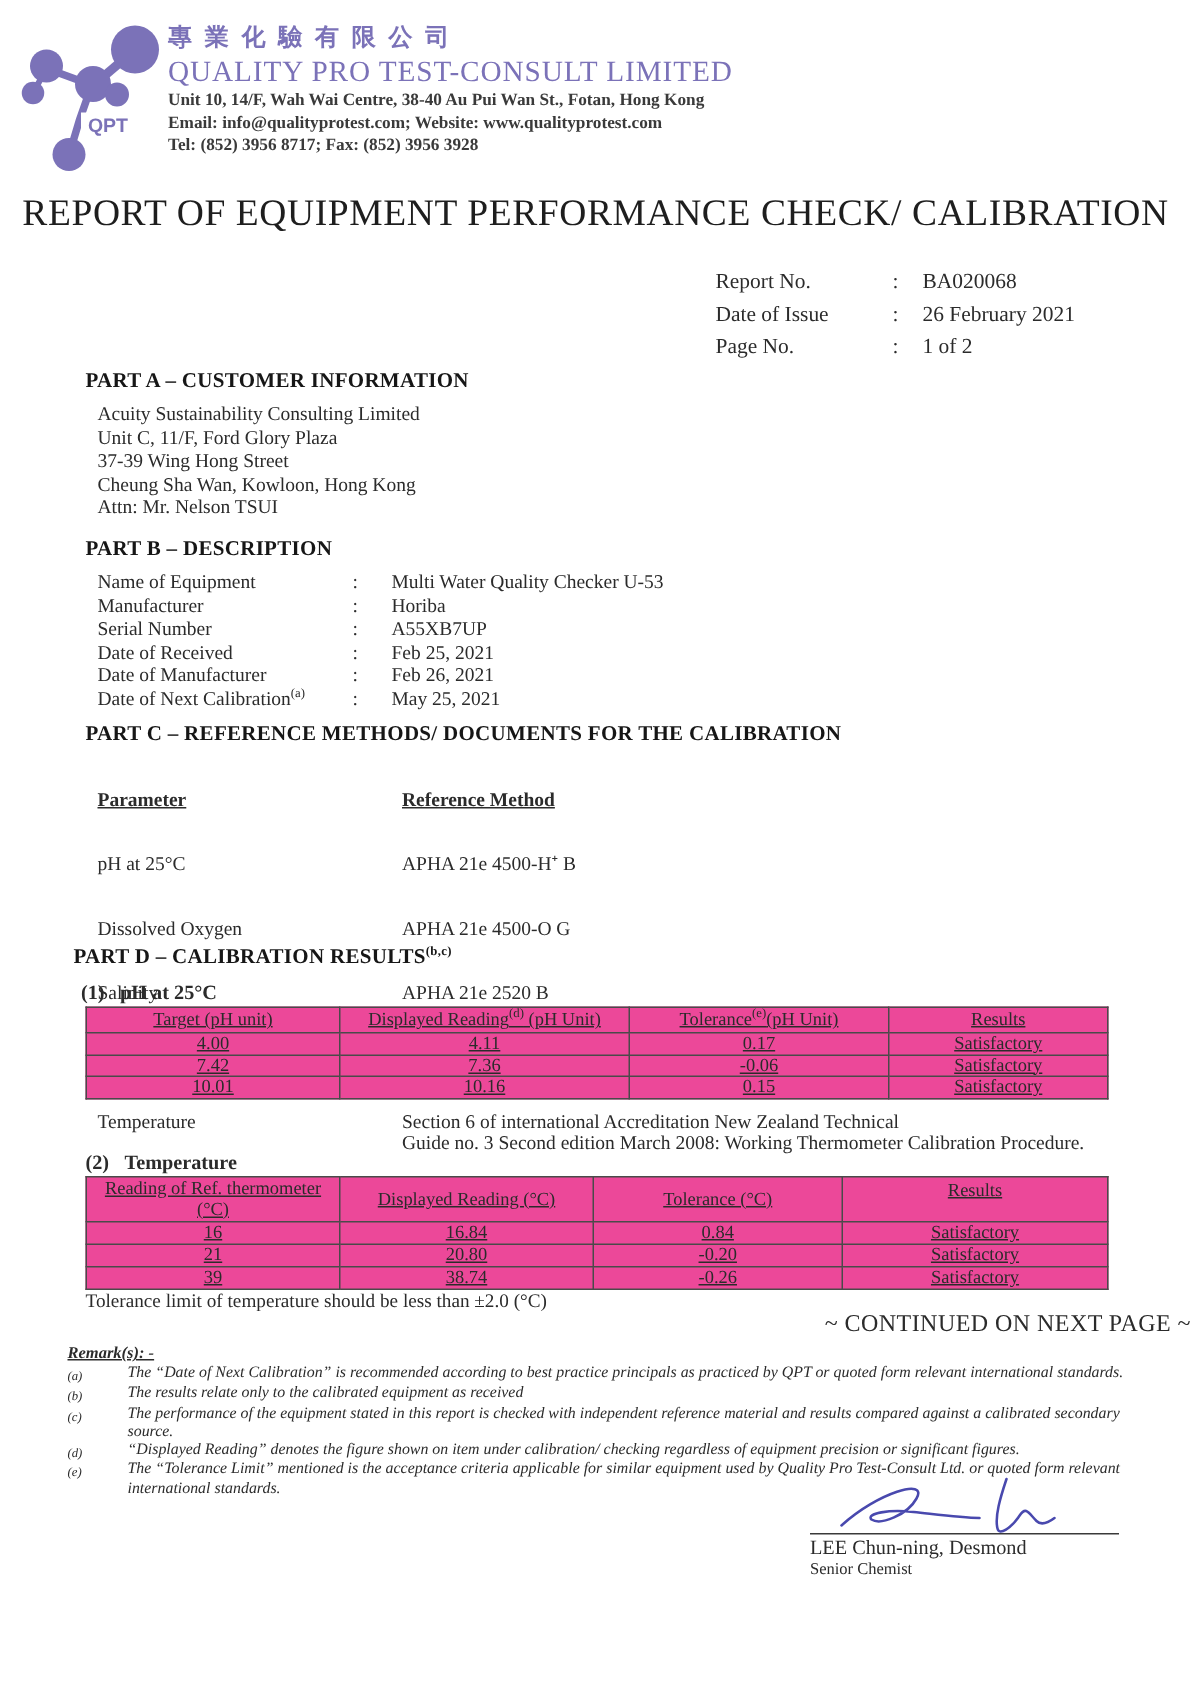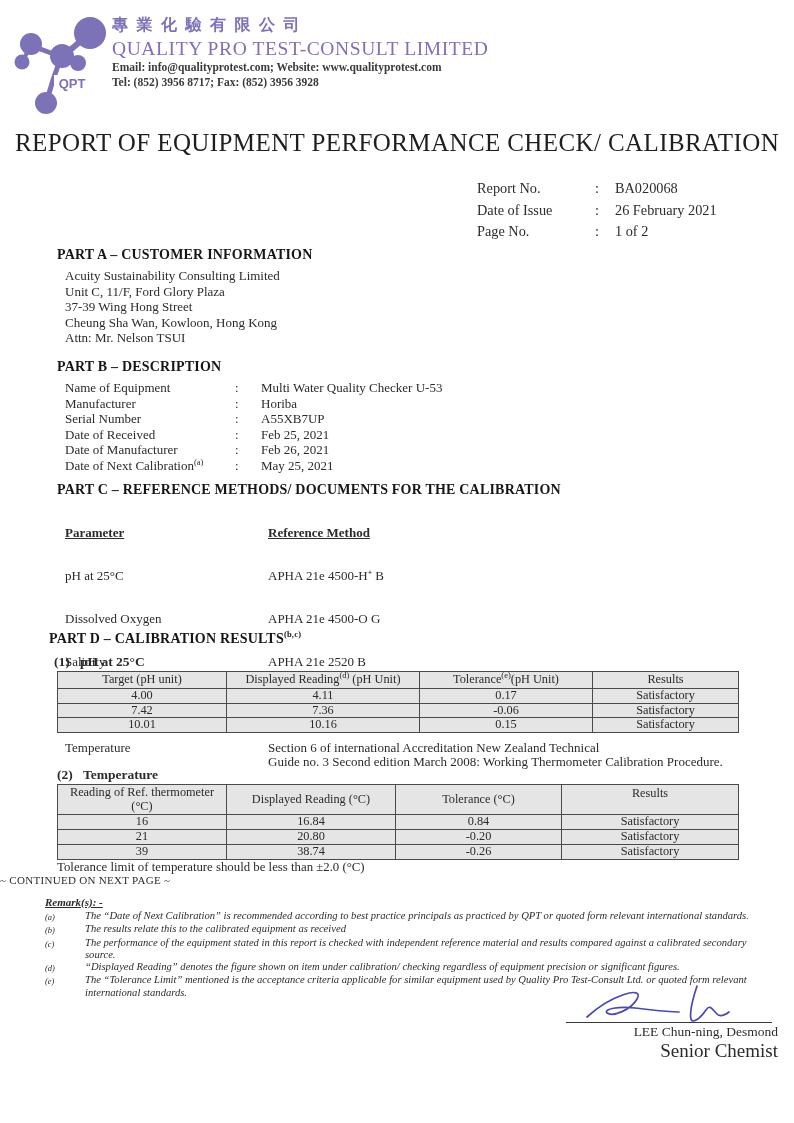--- a/index.html
+++ b/index.html
@@ -42,49 +42,49 @@
   .pc-param { width:203px; }
   .pc-method { flex:1; }
   .pc-head { font-weight:bold; text-decoration:underline; }
   sup { font-size:8.5px; vertical-align:super; line-height:0; }
   
   .pd-heading { left:49px; top:631px; }
   .pd-sub { font-size:13.5px; font-weight:bold; }
   .sub1 { left:54px; top:654px; }
   .sub2 { left:57px; top:767px; }
   .sub-num { display:inline-block; width:26px; }
-  table.cal { border-collapse:collapse; table-layout:fixed; width:681px; background:#e5e5e5; }
+  table.cal { border-collapse:collapse; table-layout:fixed; width:681px; background:#ec4899;text-decoration:underline; }
   .tbl1 { left:57px; top:671px; }
   .tbl2 { left:57px; top:784px; }
   table.cal th, table.cal td {
     border:1px solid #4a4a4a; font-weight:normal; text-align:center;
     font-size:12.3px; padding:0; line-height:13.5px;
   }
   table.cal { border:1.5px solid #3d3d3d; }
   .tbl1 th { height:17px; }
   .tbl1 td { height:14.5px; }
   .tbl2 th { height:30px; }
   .tbl2 td { height:15px; }
   .va-top { vertical-align:top; padding-top:2px !important; }
   .note { font-size:12.8px; }
   .note1 { left:57px; top:732px; }
   .note2 { left:57px; top:860px; }
-  .continued { left:0; top:874px; width:100%; text-align:left; font-size:11px; letter-spacing:0.3px; }
+  .continued { left:0; top:874px; width:100%; text-align:right; font-size:16px; letter-spacing:0.3px; }
   
   .remarks { left:45px; top:896px; width:716px; font-style:italic; }
   .rm-heading { font-size:11px; font-weight:bold; text-decoration:underline; margin-bottom:2px; }
   .rm-item { display:flex; font-size:10.6px; line-height:12.3px; }
   .rm-label { width:40px; flex:none; font-size:8.5px; padding-top:1px; }
   .rm-text { flex:1; }
   
-  .signature { left:566px; top:985px; width:212px; text-align:right; }
+  .signature { left:540px; top:985px; width:212px; text-align:left; }
   .sig-svg { position:absolute; left:15px; top:-2px; }
   .sig-line { margin-top:37px; border-top:1.5px solid #3a3a3a; width:206px; }
   .sig-name { font-size:13.5px; margin-top:1px; }
-  .sig-title { font-size:19px; }
+  .sig-title { font-size:11px; }
 </style>
 </head>
 <body>
 
 <div class="page">
 
   <svg class="logo" viewBox="0 0 102 104" xmlns="http://www.w3.org/2000/svg">
     <g stroke="#7b72b8" fill="none">
       <line x1="18" y1="34" x2="48" y2="45" stroke-width="5"></line>
       <line x1="48" y1="45" x2="75" y2="22" stroke-width="6"></line>
@@ -100,20 +100,21 @@
       <circle cx="64" cy="51" r="8"></circle>
       <circle cx="32" cy="91" r="11"></circle>
     </g>
     <rect x="40" y="63" width="37" height="17" fill="#ffffff"></rect>
     <text x="58" y="76" text-anchor="middle" font-family="Liberation Sans, sans-serif" font-size="13" font-weight="bold" fill="#7b72b8">QPT</text>
   </svg>
 
   <div class="header-text">
     <div class="hdr-cn">專業化驗有限公司</div>
     <div class="hdr-en">QUALITY PRO TEST-CONSULT LIMITED</div>
+    <div class="hdr-line">Unit 10, 14/F, Wah Wai Centre, 38-40 Au Pui Wan St., Fotan, Hong Kong</div>
     <div class="hdr-line">Email: info@qualityprotest.com; Website: www.qualityprotest.com</div>
     <div class="hdr-line">Tel: (852) 3956 8717; Fax: (852) 3956 3928</div>
   </div>
 
   <div class="doc-title">REPORT OF EQUIPMENT PERFORMANCE CHECK/ CALIBRATION</div>
 
   <div class="report-info">
     <div class="ri-row">
       <span class="ri-label">Report No.</span>
       <span class="ri-colon">:</span>
@@ -303,21 +304,21 @@
   <div class="abs continued">~ CONTINUED ON NEXT PAGE ~</div>
 
   <div class="abs remarks">
     <div class="rm-heading">Remark(s): -</div>
     <div class="rm-item">
       <span class="rm-label">(a)</span>
       <span class="rm-text">The “Date of Next Calibration” is recommended according to best practice principals as practiced by QPT or quoted form relevant international standards.</span>
     </div>
     <div class="rm-item">
       <span class="rm-label">(b)</span>
-      <span class="rm-text">The results relate this to the calibrated equipment as received</span>
+      <span class="rm-text">The results relate only to the calibrated equipment as received</span>
     </div>
     <div class="rm-item">
       <span class="rm-label">(c)</span>
       <span class="rm-text">The performance of the equipment stated in this report is checked with independent reference material and results compared against a calibrated secondary source.</span>
     </div>
     <div class="rm-item">
       <span class="rm-label">(d)</span>
       <span class="rm-text">“Displayed Reading” denotes the figure shown on item under calibration/ checking regardless of equipment precision or significant figures.</span>
     </div>
     <div class="rm-item">

